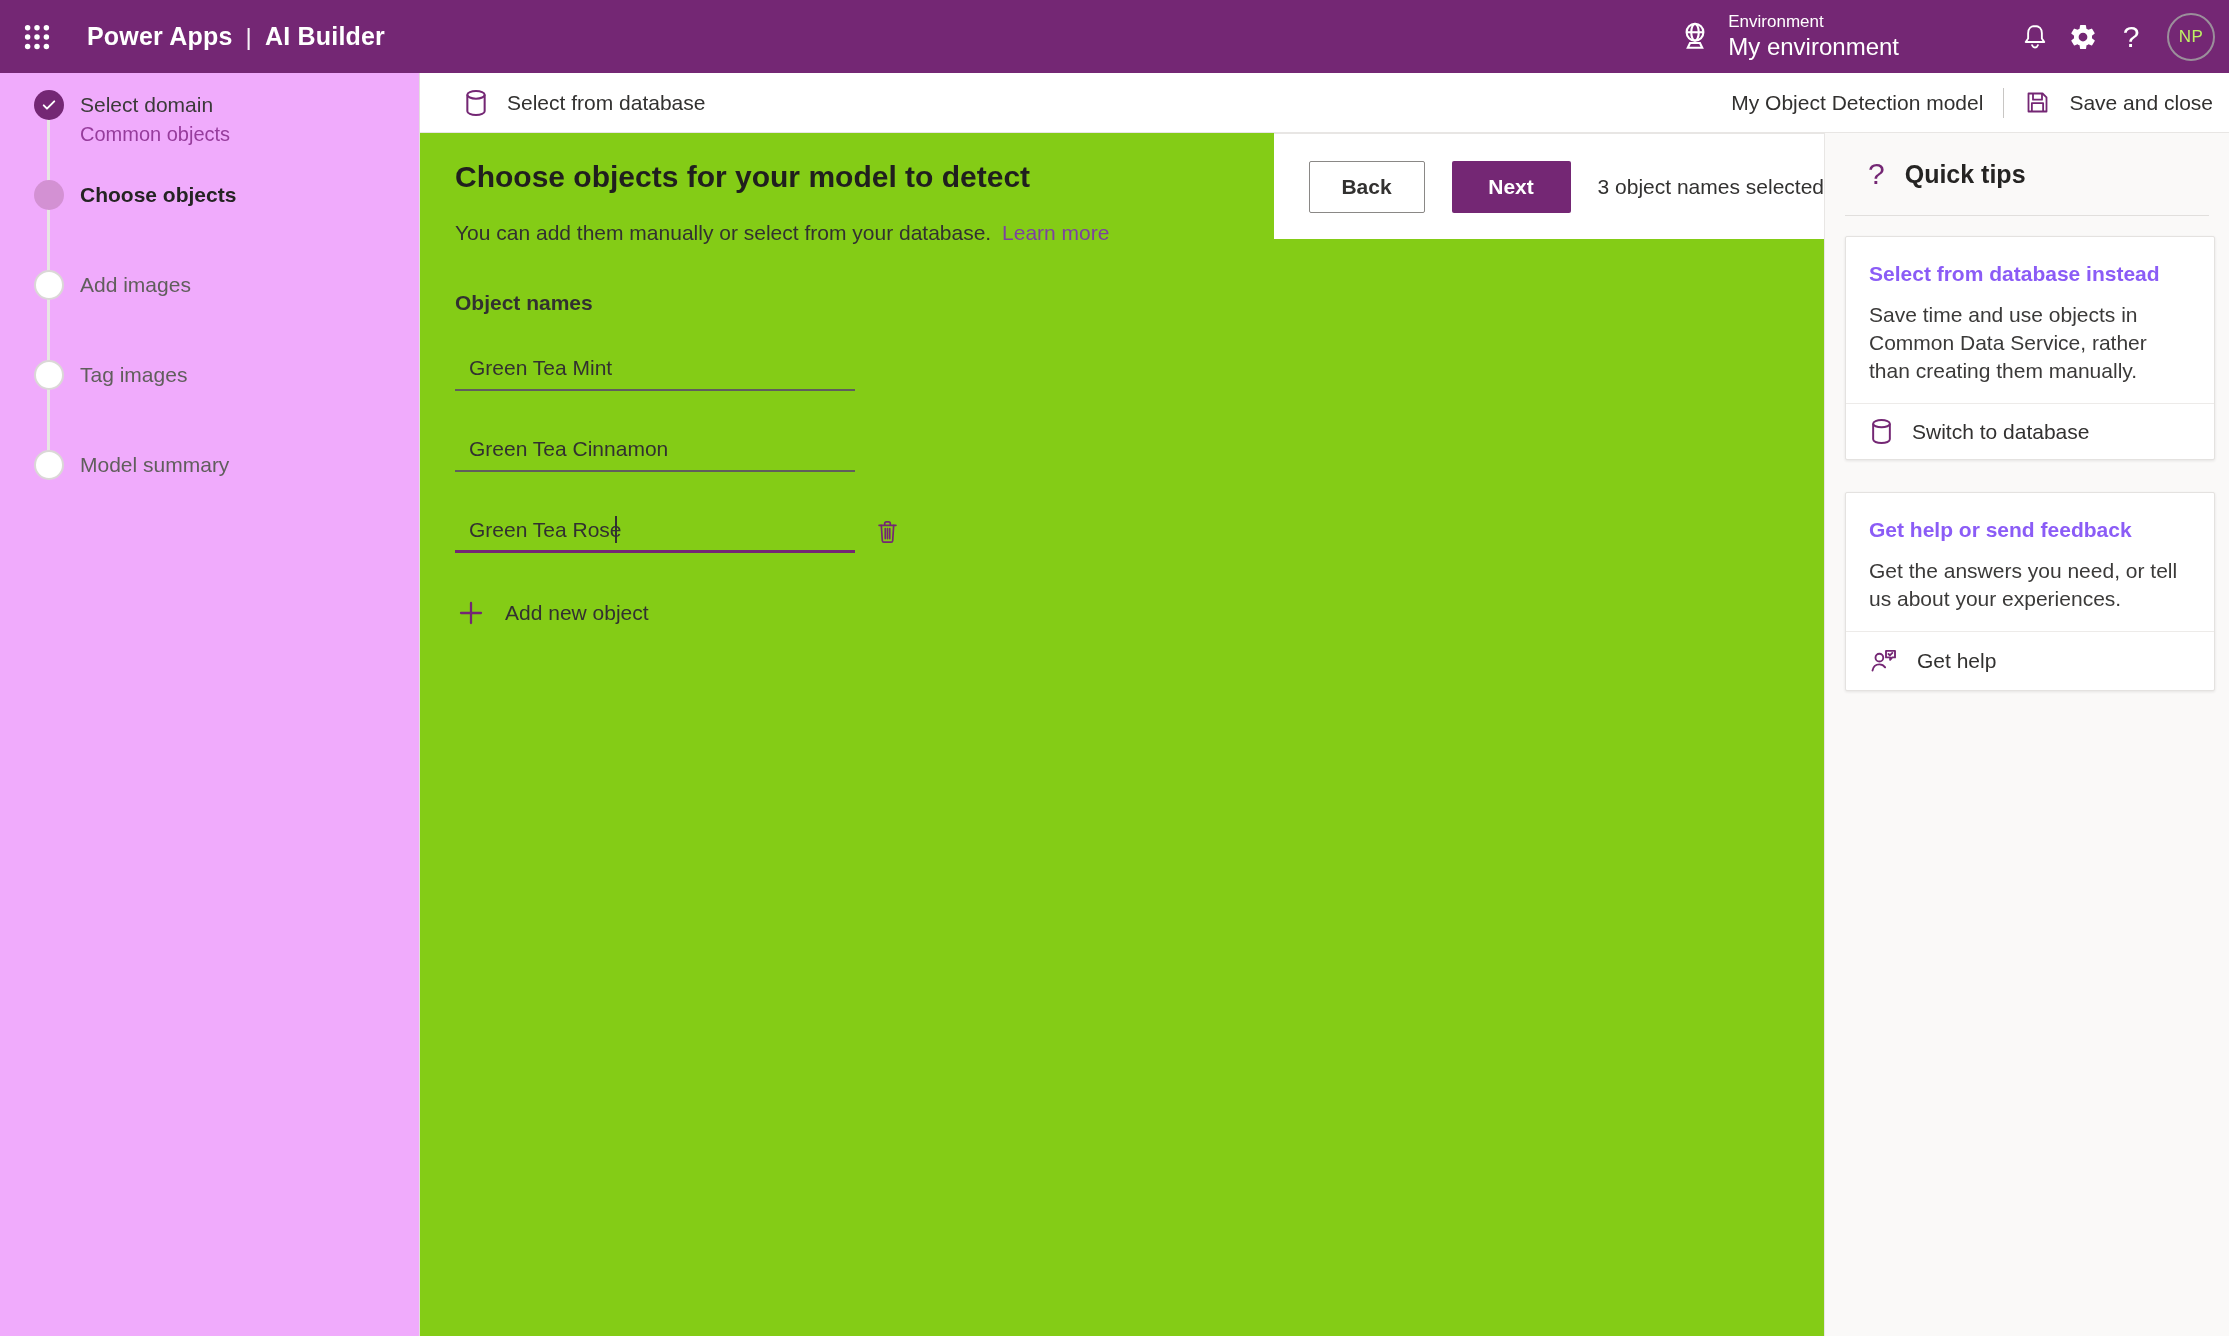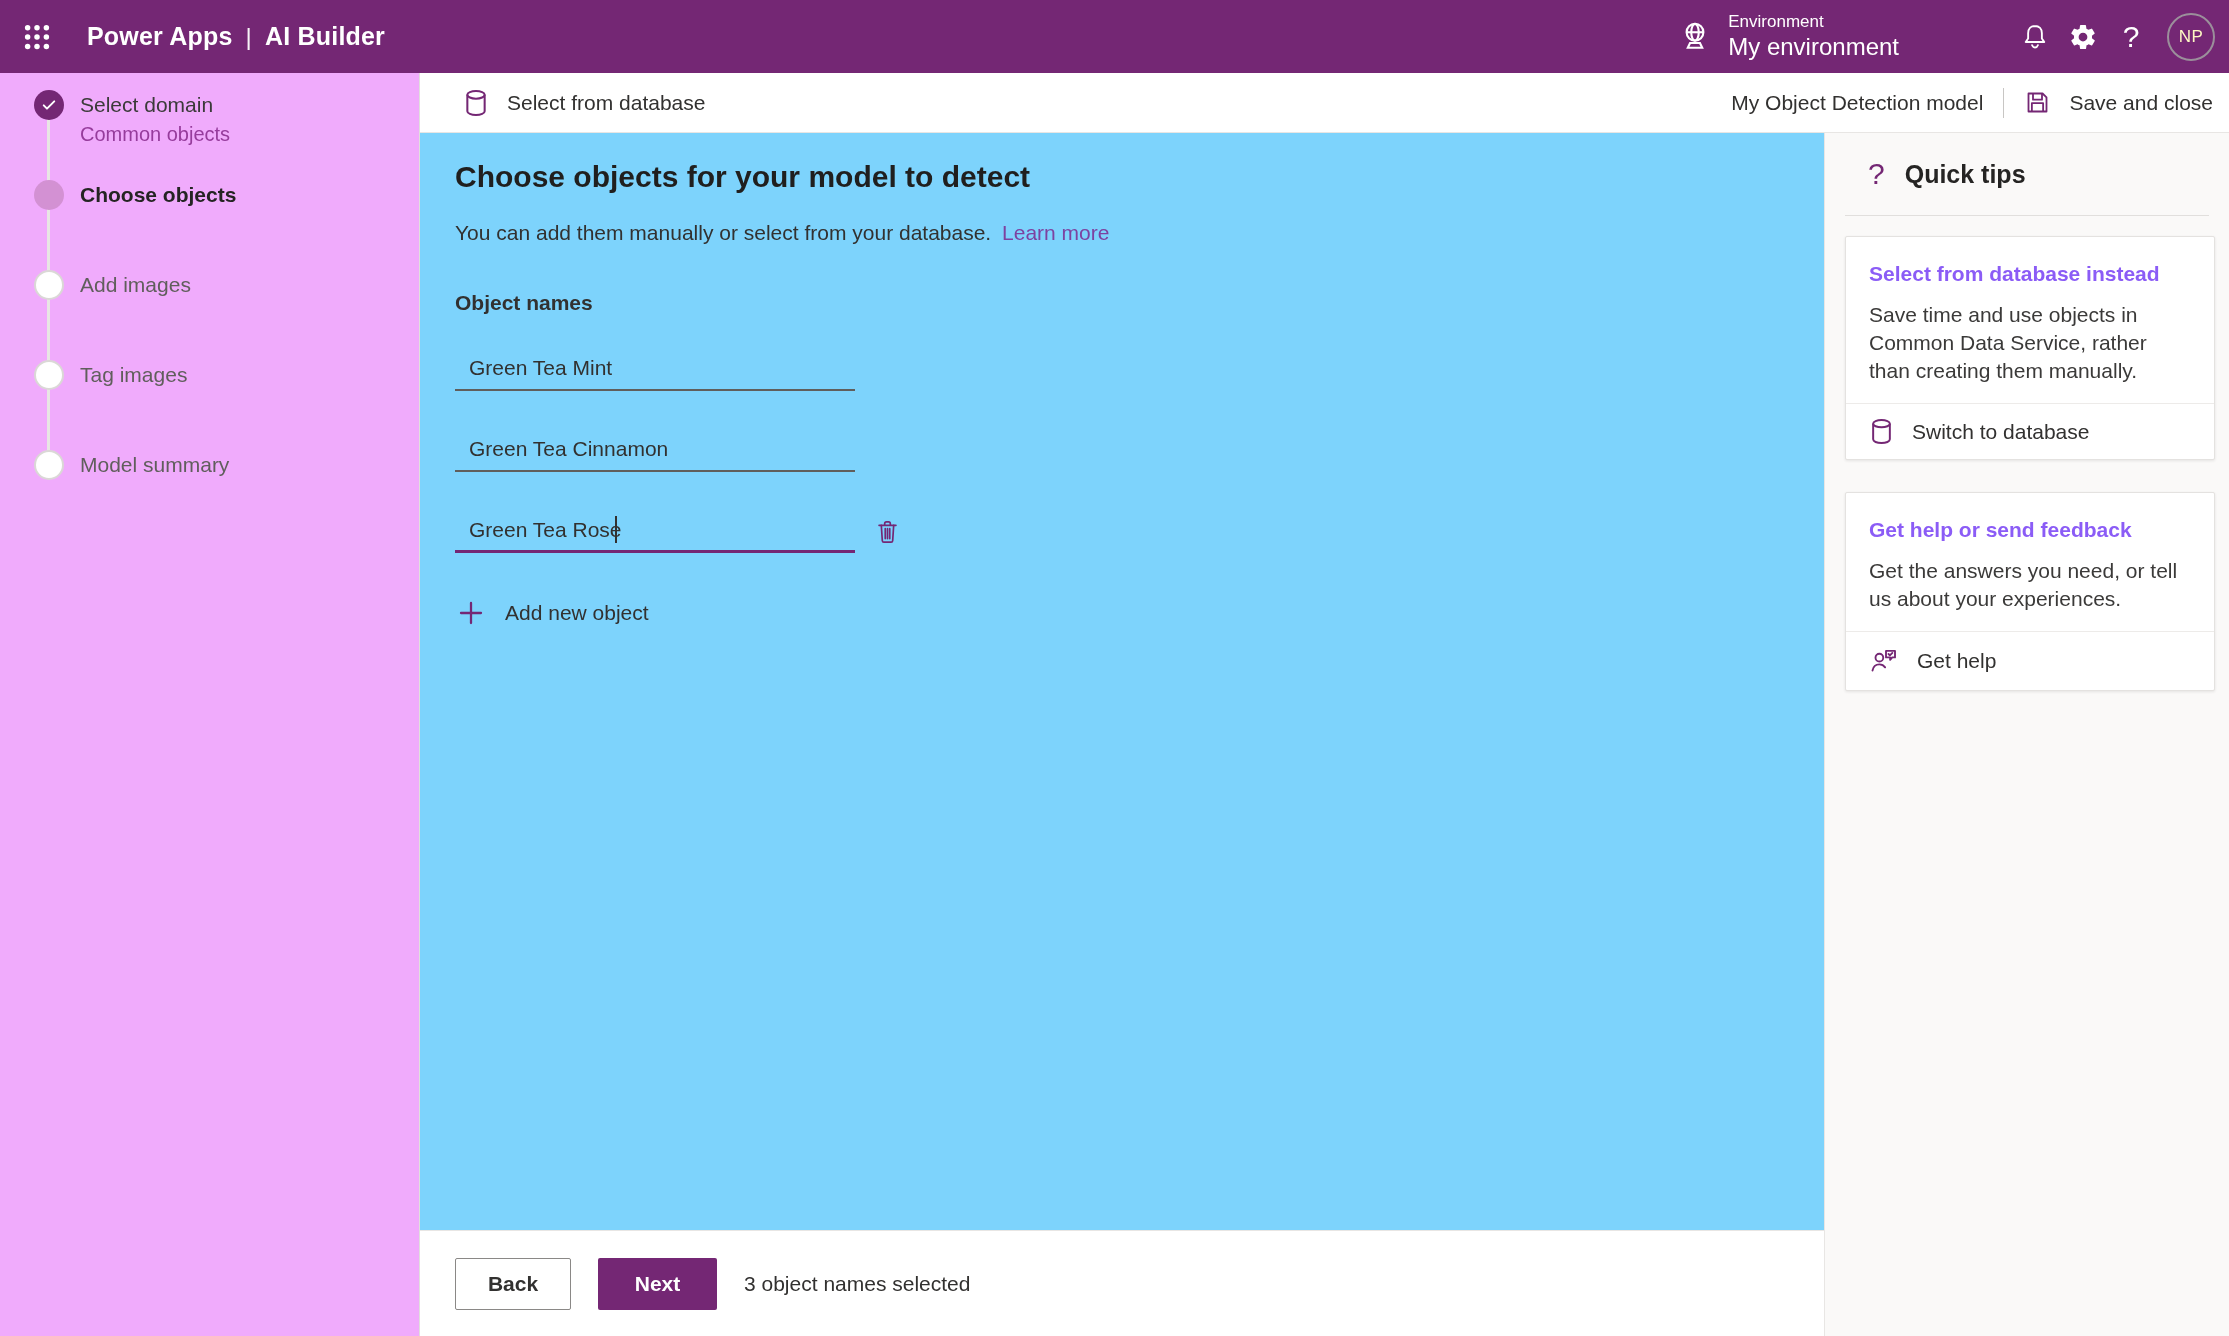--- a/index.html
+++ b/index.html
@@ -20,21 +20,21 @@
   .app-title .pipe { font-weight:400; opacity:.95; font-size:24px; }
   .hdr-spacer { flex:1; }
   .env-btn { display:flex; align-items:center; gap:15px; margin-right:112px; cursor:pointer; }
   .env-text { display:flex; flex-direction:column; line-height:1.15; }
   .env-label { font-size:17px; font-weight:400; }
   .env-name  { font-size:24px; font-weight:400; margin-top:2px; }
   .icon-btn { width:48px; height:60px; display:flex; align-items:center; justify-content:center; cursor:pointer; }
   .help-glyph { font-size:30px; font-weight:400; color:#fff; }
   .avatar {
     width:48px; height:48px; border-radius:50%; border:2.5px solid #9b8f9b;
-    color:#fef9c3; font-size:17px; display:flex; align-items:center; justify-content:center;
+    color:#bef264; font-size:17px; display:flex; align-items:center; justify-content:center;
     margin:0 14px 0 12px; cursor:pointer; letter-spacing:.5px;
   }
   
   .shell { display:flex; height:1263px; }
   
   .sidebar { width:420px; border-right:1px solid #e1dfdd; position:relative; background:#f0abfc; flex:none; }
   .connector { position:absolute; left:47px; top:32px; width:3px; height:360px; background:#e8e6e4; border-radius:2px; }
   .step { position:absolute; left:34px; display:flex; gap:16px; cursor:pointer; }
   .step-circle { width:30px; height:30px; border-radius:50%; flex:none; display:flex; align-items:center; justify-content:center; background:#fff; position:relative; z-index:1; }
   .step-circle.complete { background:#742774; }
@@ -50,21 +50,21 @@
     height:60px; border-bottom:1px solid #e8e6e4; background:#fff;
     display:flex; align-items:center; padding:0 16px 0 43px; flex:none;
   }
   .tb-btn { display:flex; align-items:center; gap:18px; font-size:21px; color:#323130; cursor:pointer; white-space:nowrap; }
   .tb-spacer { flex:1; }
   .model-name { font-size:21px; color:#323130; cursor:pointer; white-space:nowrap; }
   .tb-divider { width:1px; height:30px; background:#c8c6c4; margin:0 20px; }
   .purple-ic { color:#742774; display:flex; align-items:center; }
   
   .body-row { flex:1; display:flex; min-height:0; }
-  .content { flex:1; display:flex; flex-direction:column; background:#7dd3fc; min-width:0; }
+  .content { flex:1; display:flex; flex-direction:row; background:#84cc16; min-width:0; }
   .content-main { flex:1; padding:26px 0 0 35px; }
   .page-title { font-size:30px; font-weight:700; color:#201f1e; line-height:36px; }
   .subtext { margin-top:24px; font-size:21px; color:#323130; line-height:28px; }
   .learn-more { color:#7d42a0; cursor:pointer; margin-left:5px; }
   .section-label { margin-top:44px; font-size:21px; font-weight:700; color:#323130; }
   .fields { margin-top:30px; }
   .field { width:400px; position:relative; margin-bottom:35px; }
   .field input {
     width:100%; border:none; border-bottom:2px solid #605e5c; outline:none;
     font-family:inherit; font-size:21px; color:#323130; background:transparent;

